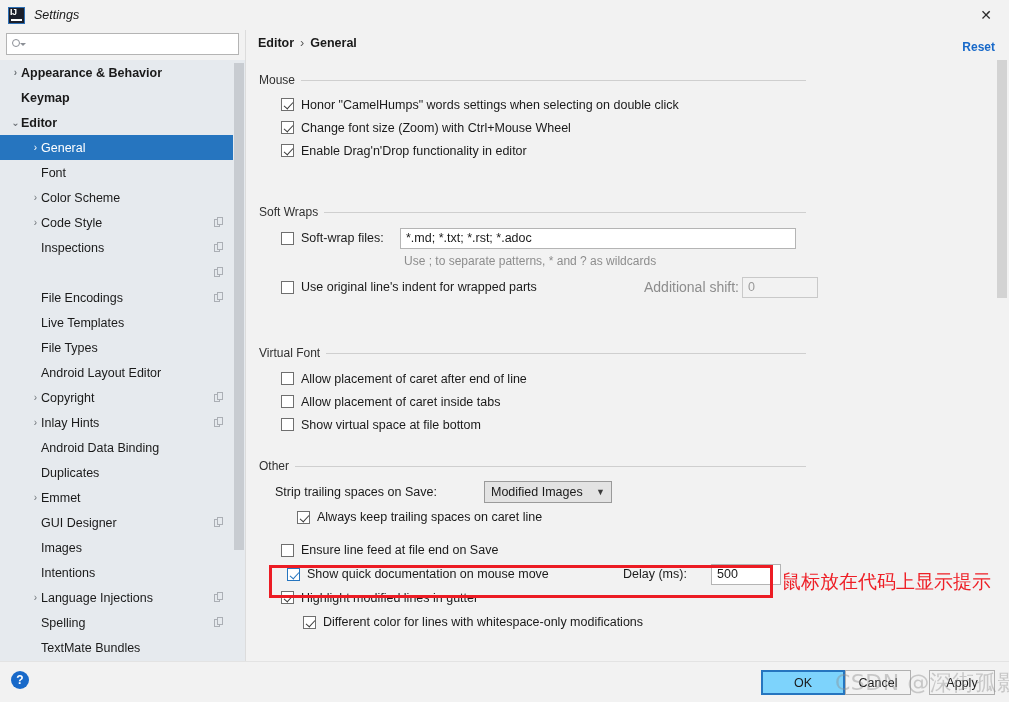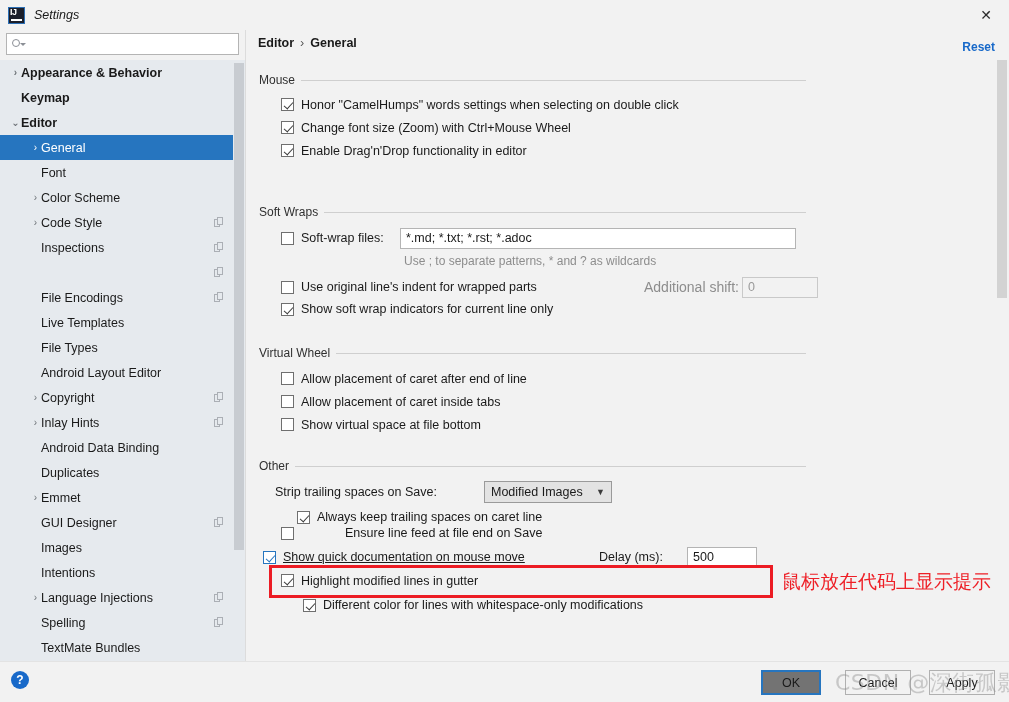--- a/index.html
+++ b/index.html
@@ -380,23 +380,23 @@
     font-family: "Liberation Sans", sans-serif;
     background: #f2f2f2;
     border: 1px solid #b0b0b0;
     color: #1a1a1a;
     display: flex;
     align-items: center;
     justify-content: center;
     cursor: pointer;
   }
   #ok-btn {
-    left: 761px; width: 60px;
+    left: 761px; width: 84px;
     border: 2px solid #2675bf;
-    background: #737373;
+    background: #7dd3fc;
   }
   #cancel-btn { left: 845px; width: 66px; }
   #apply-btn  { left: 929px; width: 66px; }
 
   #watermark {
     position: absolute;
     left: 835px; top: 668px;
     font-size: 22px;
     color: rgba(140,140,140,0.42);
     font-family: "DejaVu Sans", sans-serif;
@@ -588,29 +588,25 @@
         <span class="cb-label" style="margin-top:0;">Soft-wrap files:</span>
         <input class="textfield" type="text" style="position: absolute; left: 141px; width: 396px; height: 21px;" value="*.md; *.txt; *.rst; *.adoc">
       </div>
       <div class="hint" style="margin-top:8px; margin-left:145px;">Use ; to separate patterns, * and ? as wildcards</div>
       <div class="row" style="margin-top:11px; margin-left:22px; align-items:center; position:relative;">
         <span class="cb"></span>
         <span class="cb-label" style="margin-top:0;">Use original line's indent for wrapped parts</span>
         <span class="label-dim" style="position:absolute; left:363px;">Additional shift:</span>
         <input class="textfield disabled" type="text" readonly="" style="position: absolute; left: 461px; width: 76px; height: 21px;" value="0">
       </div>
-      <div class="row" style="margin-top:6px; margin-left:22px; align-items:center;">
-        <span class="cb checked"></span>
-        <span class="cb-label" style="margin-top:0;">Show soft wrap indicators for current line only</span>
-      </div>
     </div>
 
     <div class="group" style="top:286px;">
       <div class="group-header">
-        <span>Virtual Wheel</span>
+        <span>Virtual Font</span>
         <span class="rule"></span>
       </div>
       <div class="row" style="margin-top:11px; margin-left:22px;">
         <span class="cb"></span>
         <span class="cb-label">Allow placement of caret after end of line</span>
       </div>
       <div class="row" style="margin-top:7px; margin-left:22px;">
         <span class="cb"></span>
         <span class="cb-label">Allow placement of caret inside tabs</span>
       </div>
@@ -629,25 +625,25 @@
         <span>Strip trailing spaces on Save:</span>
         <span class="combo" style="position:absolute; left:209px; width:128px; height:22px;">
           <span>Modified Images</span>
           <span class="chev">▼</span>
         </span>
       </div>
       <div class="row" style="margin-top:10px; margin-left:38px; align-items:center;">
         <span class="cb checked"></span>
         <span class="cb-label" style="margin-top:0;">Always keep trailing spaces on caret line</span>
       </div>
-      <div class="row" style="margin-left:22px; align-items:center;gap:44px;">
+      <div class="row" style="margin-top:17px; margin-left:22px; align-items:center;">
         <span class="cb"></span>
         <span class="cb-label" style="margin-top:0;">Ensure line feed at file end on Save</span>
       </div>
-      <div class="row" style="margin-top:8px; margin-left:4px; align-items:center; position:relative;text-decoration:underline;">
+      <div class="row" style="margin-top:8px; margin-left:28px; align-items:center; position:relative;">
         <span class="cb blue checked"></span>
         <span class="cb-label" style="margin-top:0;">Show quick documentation on mouse move</span>
         <span style="position:absolute; left:336px;">Delay (ms):</span>
         <input class="textfield" type="text" style="position: absolute; left: 424px; width: 70px; height: 21px;" value="500">
       </div>
       <div class="row" style="margin-top:8px; margin-left:22px; align-items:flex-start;">
         <span class="cb checked"></span>
         <span class="cb-label" style="margin-top:0;">Highlight modified lines in gutter</span>
       </div>
       <div class="row" style="margin-top:8px; margin-left:44px; align-items:center;">

